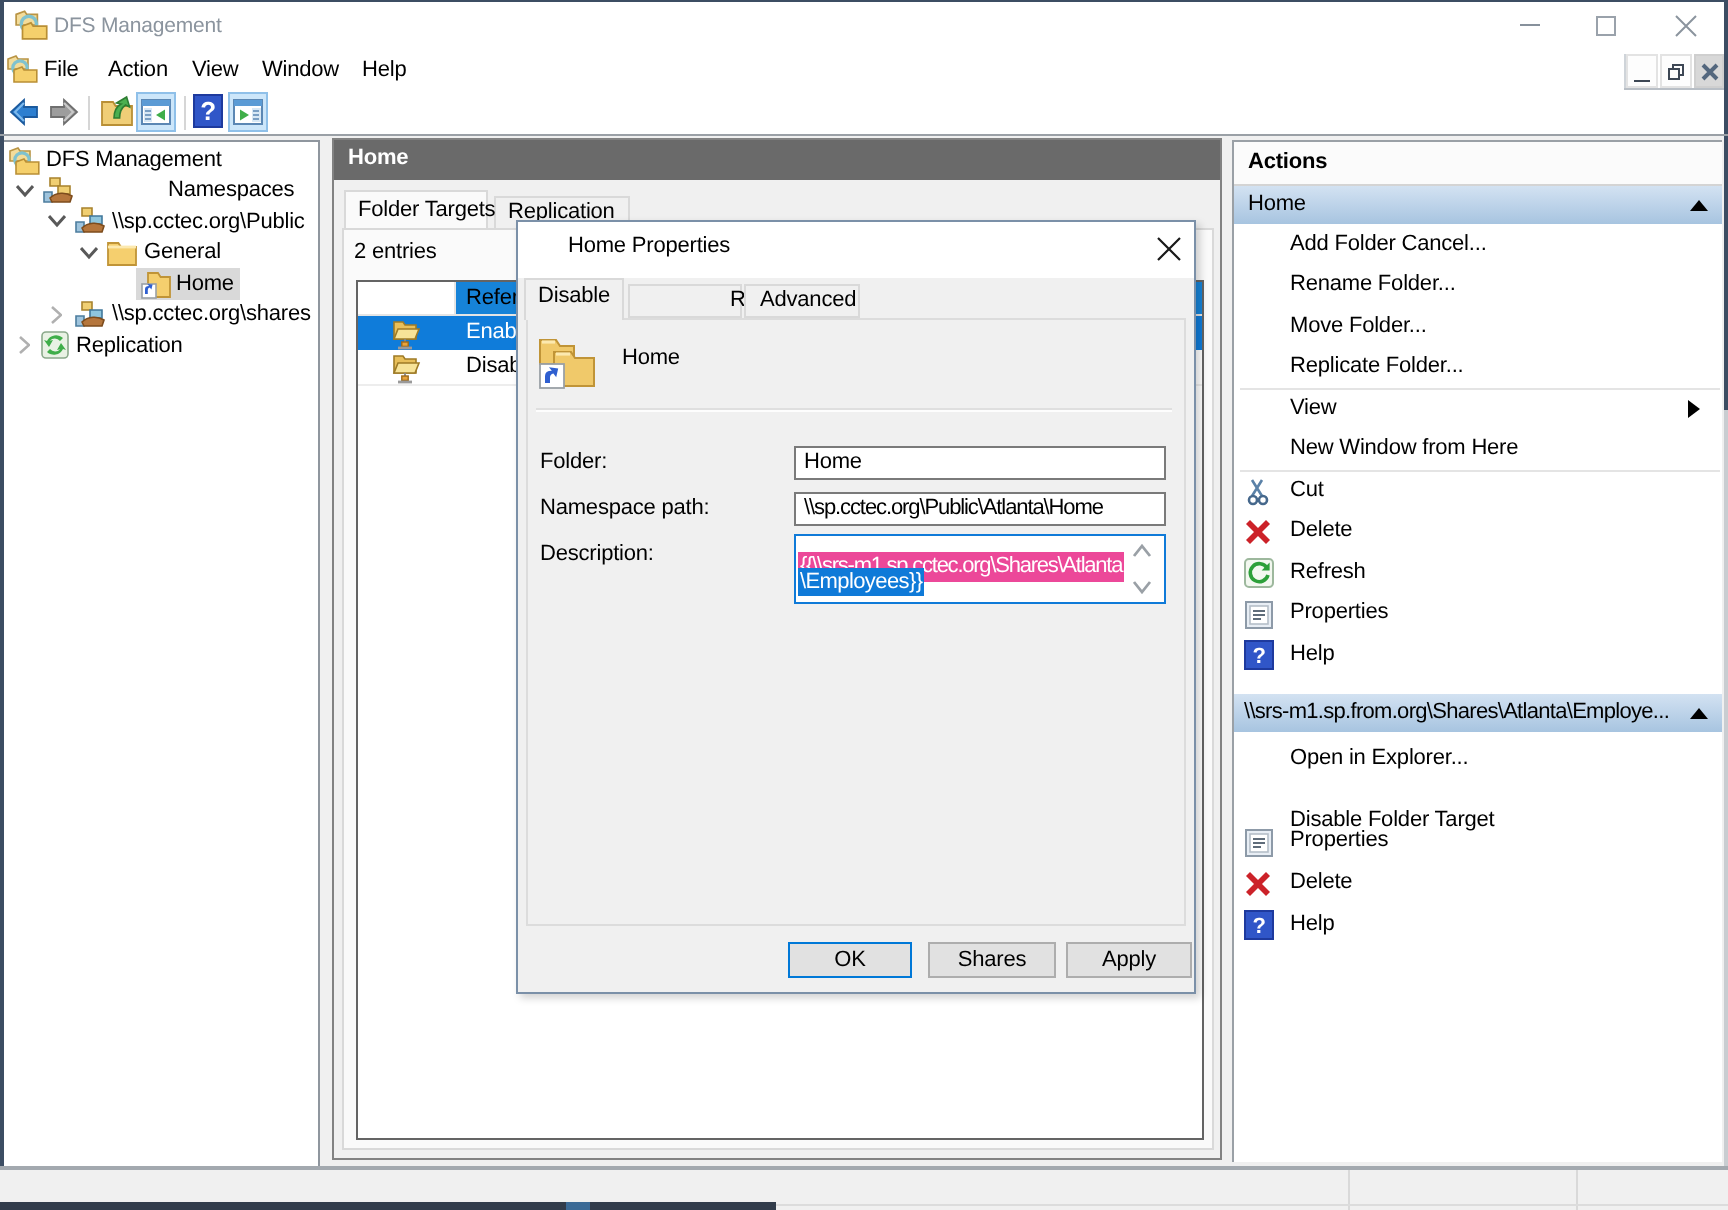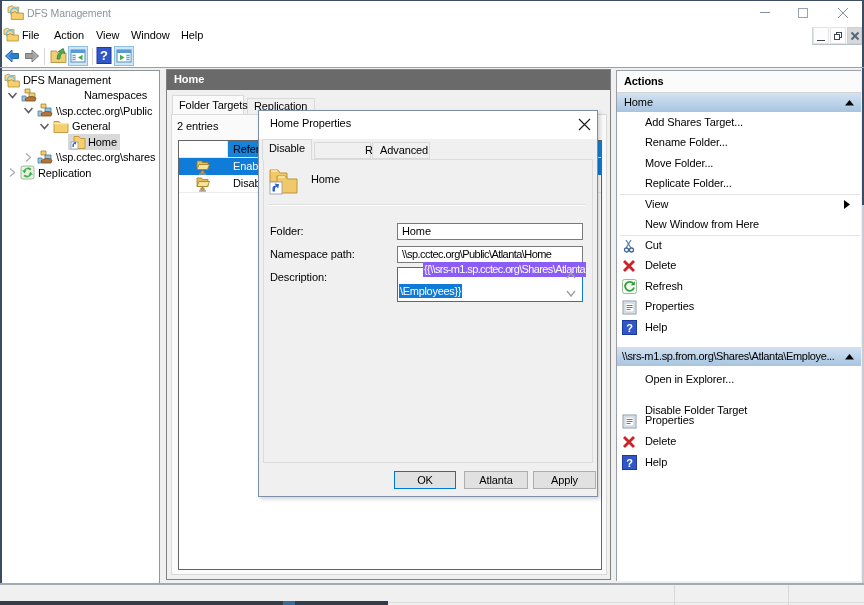--- a/index.html
+++ b/index.html
@@ -201,21 +201,21 @@
 
 <div class="abs" style="left:616px;top:70px;width:245px;height:511px;background:#fff;border-top:1px solid #9aa0a6;border-left:1px solid #9aa0a6;"></div>
 <div class="abs" style="left:617px;top:71px;width:244px;height:22px;background:#fbfbfb;border-bottom:1px solid #d4d4d4;"></div>
 <div class="abs" style="left:624px;top:75px;font-weight:bold;">Actions</div>
 <div class="abs" style="left:617px;top:93px;width:244px;height:19px;background:linear-gradient(#d3e2f2,#a7c4e0);"></div>
 <div class="abs" style="left:624px;top:96px;">Home</div>
 <svg class="abs" style="left:845px;top:100px" width="9" height="6">
     <path d="M4.5 0 L9 5.5 L0 5.5 Z" fill="#000"></path>
   </svg>
 <div id="actions1">
-  <div class="abs" style="left:645px;top:116px;">Add Shares Target...</div>
+  <div class="abs" style="left:645px;top:116px;">Add Folder Cancel...</div>
   <div class="abs" style="left:645px;top:136px;">Rename Folder...</div>
   <div class="abs" style="left:645px;top:157px;">Move Folder...</div>
   <div class="abs" style="left:645px;top:177px;">Replicate Folder...</div>
   <div class="abs" style="left:620px;top:194px;width:240px;height:1px;background:#e4e4e4;"></div>
   <div class="abs" style="left:645px;top:198px;">View</div>
   <svg class="abs" style="left:844px;top:200px" width="6" height="9">
       <path d="M0 0 L6 4.5 L0 9 Z" fill="#000"></path>
     </svg>
   <div class="abs" style="left:645px;top:218px;">New Window from Here</div>
   <div class="abs" style="left:620px;top:235px;width:240px;height:1px;background:#e4e4e4;"></div>
@@ -267,21 +267,21 @@
   <div class="abs" style="left:645px;top:435px;">Delete</div>
   <svg class="abs" style="left:622px;top:455px" width="15" height="15" viewBox="0 0 15 15">
     <rect x="0.5" y="0.5" width="14" height="14" fill="#3056c8" stroke="#1e3a9e" stroke-width="1"></rect>
     <text x="7.5" y="11.5" text-anchor="middle" font-family="Liberation Sans" font-size="11" font-weight="bold" fill="#fff">?</text>
   </svg>
   <div class="abs" style="left:645px;top:456px;">Help</div>
 </div>
 
 <div class="abs" style="left:258px;top:110px;width:340px;height:387px;background:#f0f0f0;border:1px solid #7b90a8;box-shadow:2px 2px 4px rgba(0,0,0,0.18);"></div>
 <div class="abs" style="left:259px;top:111px;width:338px;height:28px;background:#fff;"></div>
-<div class="abs" style="left:270px;top:117px;">Home Properties</div>
+<div class="abs" style="left:284px;top:117px;">Home Properties</div>
 <svg class="abs" style="left:578px;top:118px" width="13" height="13">
     <path d="M1 1 L12 12 M12 1 L1 12" stroke="#1a1a1a" stroke-width="1.1"></path>
   </svg>
 
 <div class="abs" style="left:314px;top:142px;width:57px;height:17px;background:#f0f0f0;border:1px solid #d9d9d9;"></div>
 <div class="abs" style="left:321px;top:144px;padding-left:44px;">Referrals</div>
 <div class="abs" style="left:372px;top:142px;width:58px;height:17px;background:#f0f0f0;border:1px solid #d9d9d9;"></div>
 <div class="abs" style="left:380px;top:144px;">Advanced</div>
 <div class="abs" style="left:263px;top:159px;width:330px;height:304px;background:#f0f0f0;border:1px solid #dcdcdc;"></div>
 <div class="abs" style="left:262px;top:139px;width:50px;height:21px;background:#f0f0f0;border:1px solid #d9d9d9;border-bottom:none;"></div>
@@ -300,31 +300,31 @@
 <div class="abs" style="left:268px;top:205px;width:318px;height:1px;background:#fdfdfd;"></div>
 
 <div class="abs" style="left:270px;top:225px;">Folder:</div>
 <div class="abs" style="left:397px;top:223px;width:186px;height:17px;background:#fff;border:1px solid #7a7a7a;"></div>
 <div class="abs" style="left:402px;top:225px;">Home</div>
 <div class="abs" style="left:270px;top:248px;">Namespace path:</div>
 <div class="abs" style="left:397px;top:246px;width:186px;height:17px;background:#fff;border:1px solid #7a7a7a;"></div>
 <div class="abs" style="left:402px;top:248px;letter-spacing:-0.55px;">\\sp.cctec.org\Public\Atlanta\Home</div>
 <div class="abs" style="left:270px;top:271px;">Description:</div>
 <div class="abs" style="left:397px;top:267px;width:186px;height:35px;background:#fff;border:1px solid #0f7ad8;"></div>
-<div class="abs" style="left:399px;top:262px;color:#fff;white-space:nowrap;letter-spacing:-0.62px;background:#8b5cf6;padding:0 1px;height:15px;line-height:15px;margin-left:24px;">{{\\srs-m1.sp.cctec.org\Shares\Atlanta</div>
+<div class="abs" style="left:399px;top:276px;color:#fff;white-space:nowrap;letter-spacing:-0.62px;background:#ec4899;padding:0 1px;height:15px;line-height:15px;">{{\\srs-m1.sp.cctec.org\Shares\Atlanta</div>
 <div class="abs" style="left:399px;top:284px;color:#fff;white-space:nowrap;letter-spacing:-0.3px;background:#0f7ad8;padding:0 1px;height:14px;line-height:14px;">\Employees}}</div>
 <svg class="abs" style="left:566px;top:272px" width="10" height="7">
     <path d="M1 6 L5 1 L9 6" stroke="#9aa0a6" stroke-width="1.4" fill="none"></path>
   </svg>
 <svg class="abs" style="left:566px;top:290px" width="10" height="7">
     <path d="M1 1 L5 6 L9 1" stroke="#9aa0a6" stroke-width="1.4" fill="none"></path>
   </svg>
 
 <div class="abs" style="left:394px;top:471px;width:62px;height:18px;background:#e1e1e1;border:1px solid #0078d7;text-align:center;padding-top:2px;">OK</div>
-<div class="abs" style="left:464px;top:471px;width:64px;height:18px;background:#e1e1e1;border:1px solid #adadad;text-align:center;padding-top:2px;">Atlanta</div>
+<div class="abs" style="left:464px;top:471px;width:64px;height:18px;background:#e1e1e1;border:1px solid #adadad;text-align:center;padding-top:2px;">Shares</div>
 <div class="abs" style="left:533px;top:471px;width:63px;height:18px;background:#e1e1e1;border:1px solid #adadad;text-align:center;padding-top:2px;">Apply</div>
 
 <div class="abs" style="left:0;top:583px;width:864px;height:2px;background:#a3a9af;"></div>
 <div class="abs" style="left:0;top:585px;width:864px;height:20px;background:#f0f0f0;"></div>
 <div class="abs" style="left:674px;top:585px;width:1px;height:20px;background:#d9d9d9;"></div>
 <div class="abs" style="left:788px;top:585px;width:1px;height:20px;background:#d9d9d9;"></div>
 <div class="abs" style="left:388px;top:602px;width:476px;height:1px;background:#dcdcdc;"></div>
 <div class="abs" style="left:0;top:601px;width:388px;height:4px;background:#323c4b;"></div>
 <div class="abs" style="left:283px;top:601px;width:12px;height:4px;background:#3b6a96;"></div>
 

